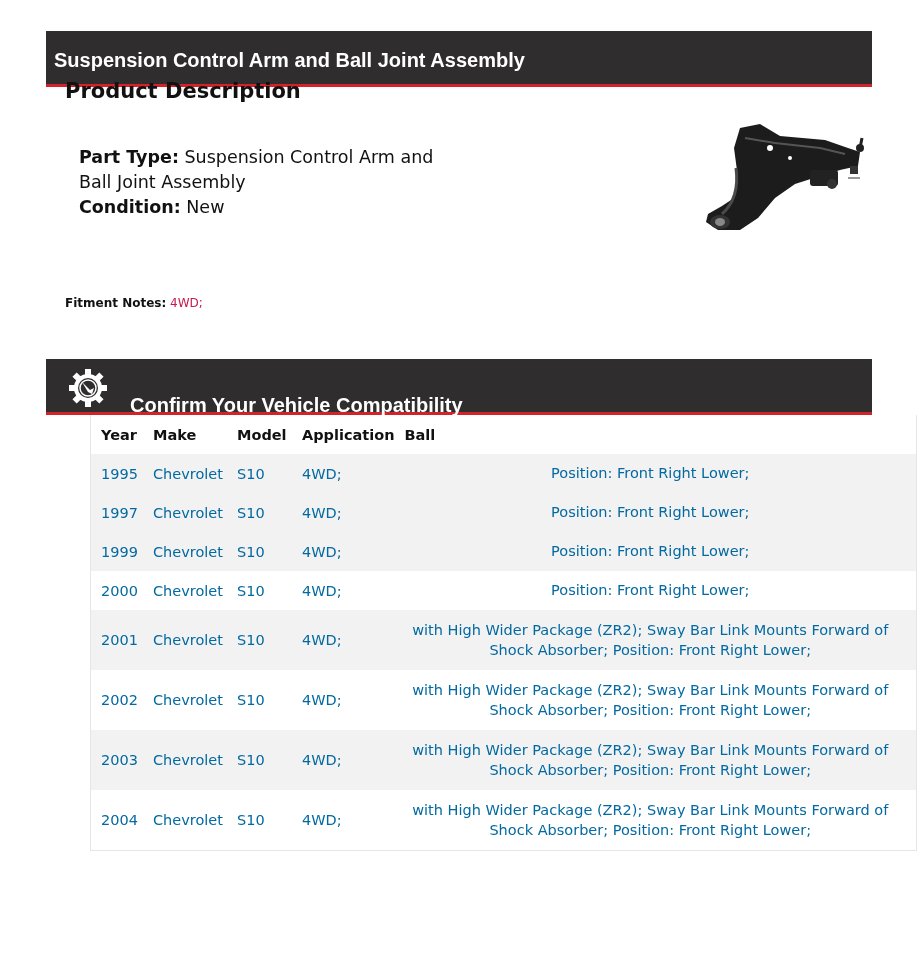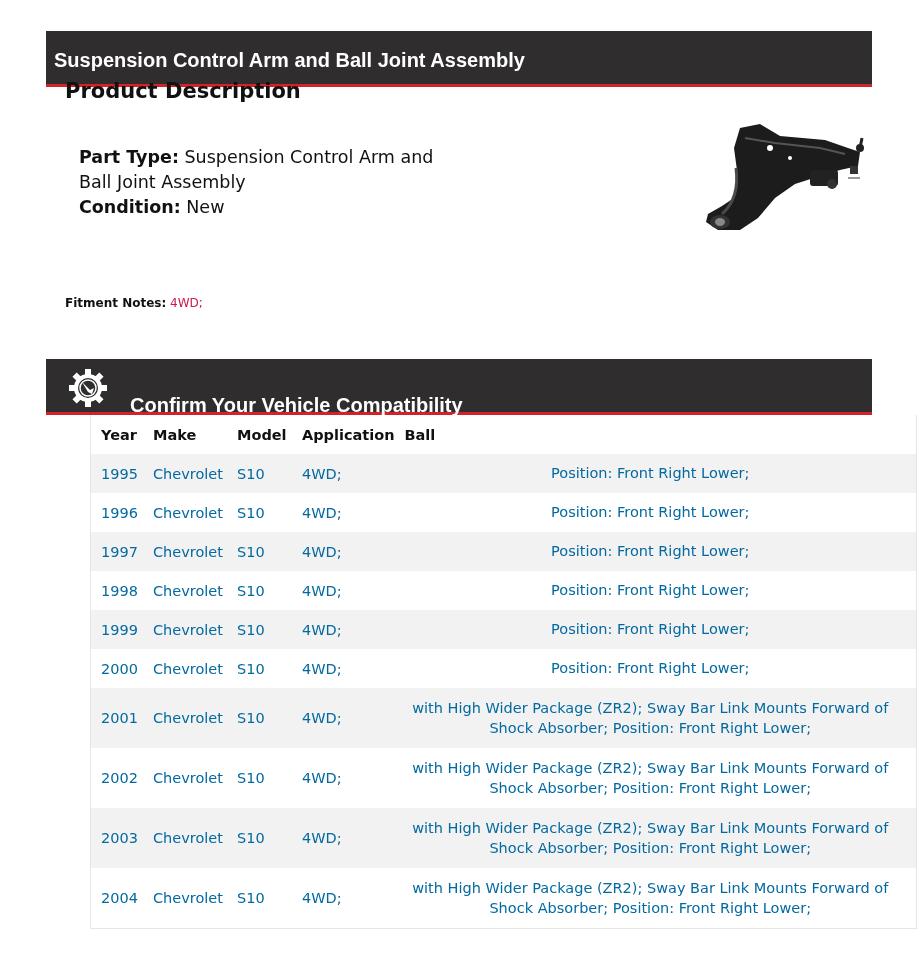--- a/index.html
+++ b/index.html
@@ -89,36 +89,22 @@
     </tr>
   </thead>
   <tbody>
     <tr class="r alt">
         <td>1995</td>
         <td>Chevrolet</td>
         <td>S10</td>
         <td>4WD;</td>
         <td class="notes">Position: Front Right Lower;</td>
       </tr>
-    <tr class="r">
-        <td>1996</td>
-        <td>Chevrolet</td>
-        <td>S10</td>
-        <td>4WD;</td>
-        <td class="notes">Position: Front Right Lower;</td>
-      </tr>
     <tr class="r alt">
         <td>1997</td>
-        <td>Chevrolet</td>
-        <td>S10</td>
-        <td>4WD;</td>
-        <td class="notes">Position: Front Right Lower;</td>
-      </tr>
-    <tr class="r">
-        <td>1998</td>
         <td>Chevrolet</td>
         <td>S10</td>
         <td>4WD;</td>
         <td class="notes">Position: Front Right Lower;</td>
       </tr>
     <tr class="r alt">
         <td>1999</td>
         <td>Chevrolet</td>
         <td>S10</td>
         <td>4WD;</td>

